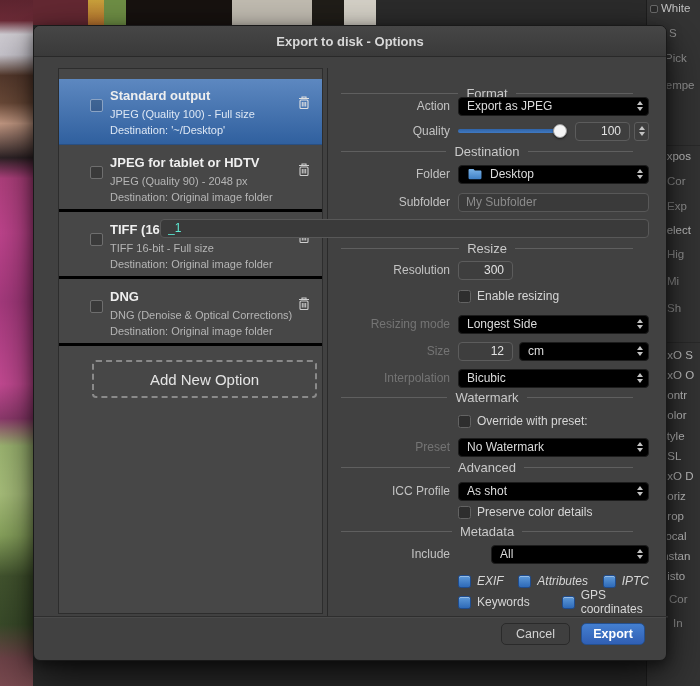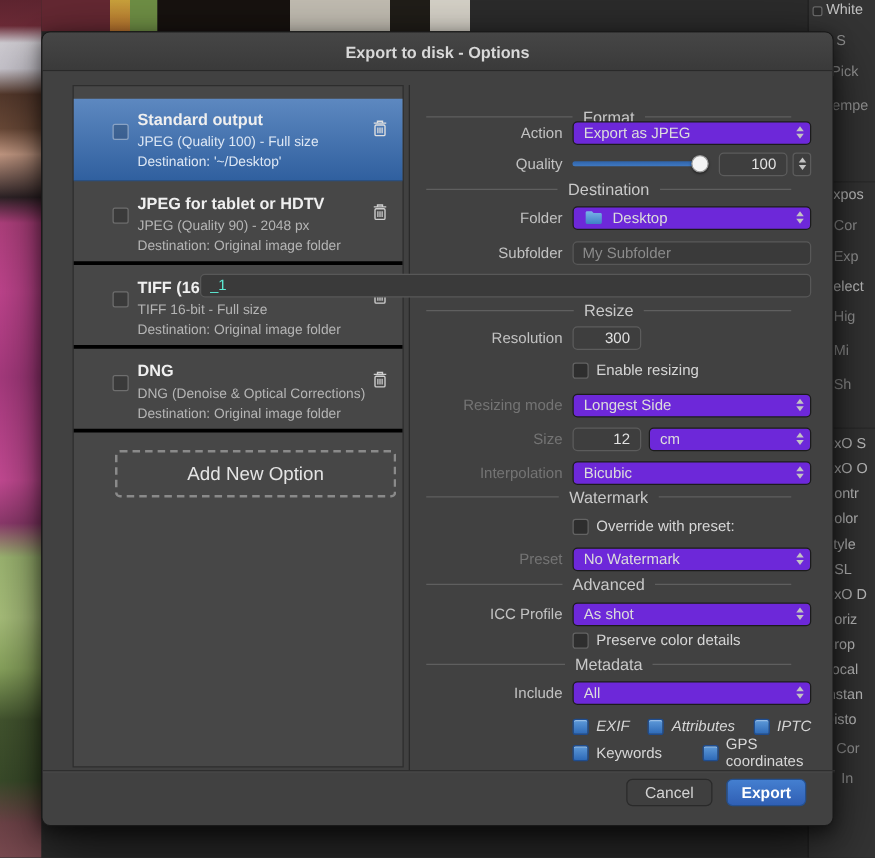--- a/index.html
+++ b/index.html
@@ -68,21 +68,21 @@
   .sec-header .line { flex:1; height:1px; background:rgba(255,255,255,.16); }
   .sec-header .sec-label { font-size:13px; color:#c9c9c9; }
 
   .frm-row { position:absolute; left:126px; width:489px; height:20px;
     display:flex; align-items:center; }
   .frm-label { flex:0 0 290px; text-align:right; margin-right:8px;
     font-size:12px; color:#c2c2c2; }
   .frm-label.disabled { color:#747474; }
   .ctl { flex:1; display:flex; align-items:center; min-width:0; }
 
-  .dropdown { flex:1; height:19px; background:#6d28d9; border:1px solid #1c1c1c;
+  .dropdown { flex:1; height:19px; background:#000000; border:1px solid #1c1c1c;
     border-radius:4px; display:flex; align-items:center; padding:0 5px 0 8px;
     cursor:pointer; min-width:0; }
   .dd-value { flex:1; font-size:12px; color:#dcdcdc; white-space:nowrap; overflow:hidden; }
   .stepper { display:flex; flex-direction:column; gap:2px; align-items:center; flex:0 0 auto; }
   .tri-up { width:0; height:0; border-left:3.5px solid transparent;
     border-right:3.5px solid transparent; border-bottom:4.5px solid #c3c3c3; }
   .tri-dn { width:0; height:0; border-left:3.5px solid transparent;
     border-right:3.5px solid transparent; border-top:4.5px solid #c3c3c3; }
 
   .num-input { width:55px; height:19px; background:#3e3e3e; border:1px solid #5c5c5c;
@@ -430,21 +430,21 @@
       <span class="cb-label">Preserve color details</span>
     </div>
   </div>
 
   <div class="sec-header" style="top:497px;">
     <span class="line"></span>
       <span class="sec-label">Metadata</span>
       <span class="line"></span>
   </div>
 
-  <div class="frm-row" style="top:518px;">
+  <div class="frm-row" style="top:518px;gap:33px;">
     <span class="frm-label">Include</span>
     <div class="ctl">
       <div class="dropdown">
         <span class="dd-value">All</span>
         <span class="stepper">
             <span class="tri-up"></span>
             <span class="tri-dn"></span>
           </span>
       </div>
     </div>

